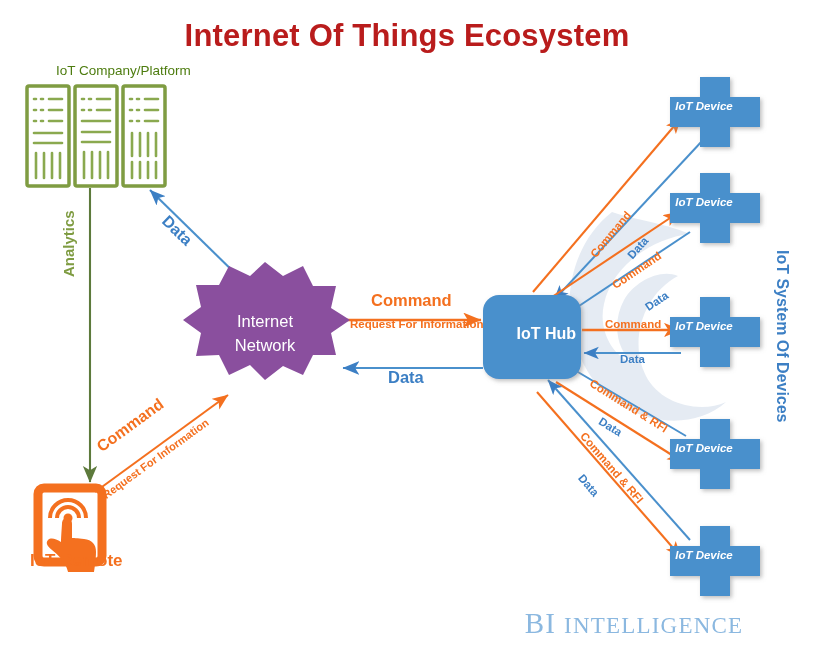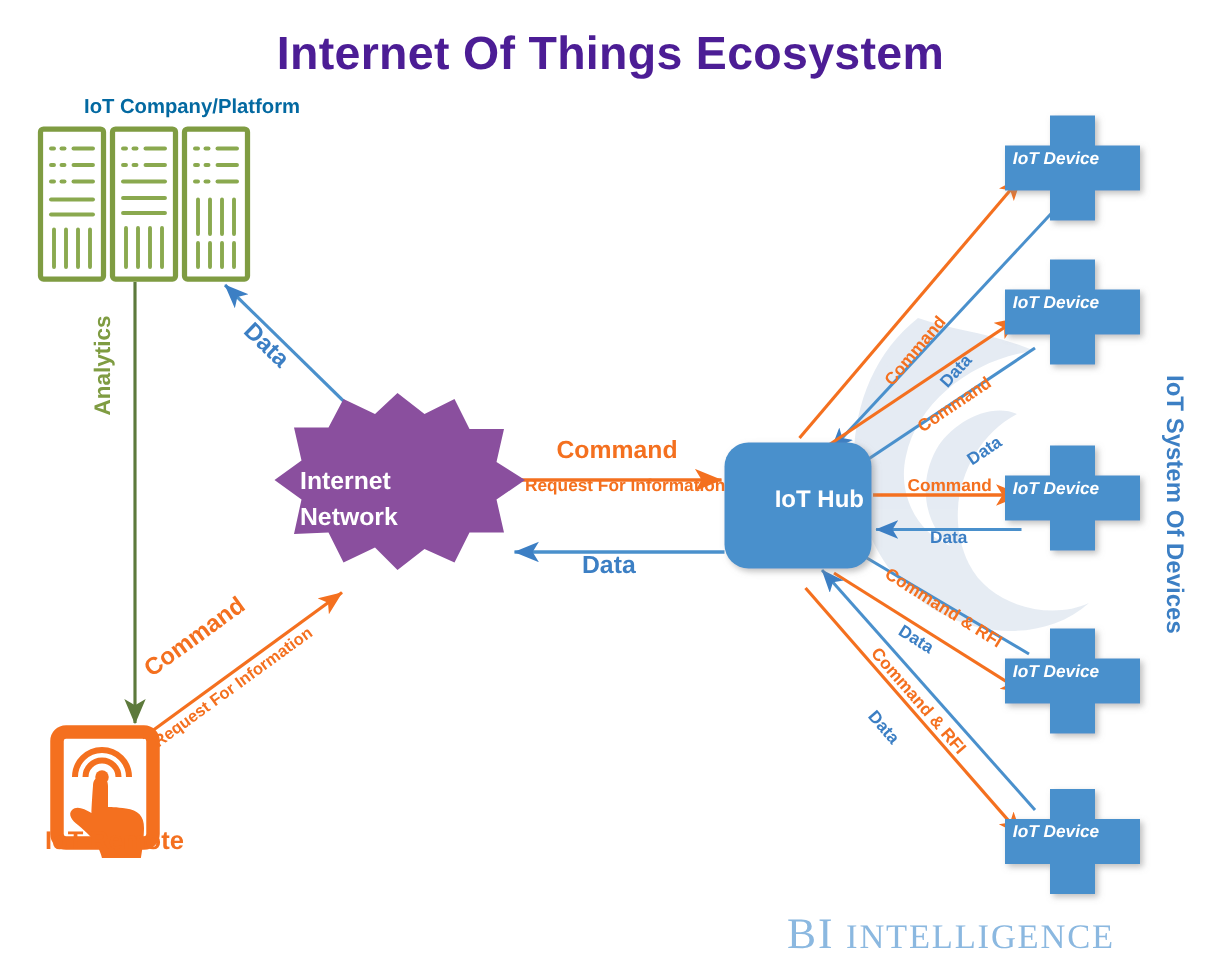--- a/index.html
+++ b/index.html
@@ -2,29 +2,29 @@
 <html><head>
 <meta charset="utf-8">
 <style>
   html,body{margin:0;padding:0;background:#ffffff;}
   body{width:814px;height:649px;position:relative;overflow:hidden;
        font-family:"Liberation Sans",sans-serif;}
   #stage{position:absolute;left:0;top:0;width:814px;height:649px;}
   svg.layer{position:absolute;left:0;top:0;width:814px;height:649px;overflow:visible;}
   .lbl{position:absolute;white-space:nowrap;line-height:1.05;}
   #title{position:absolute;left:0;top:18px;width:814px;text-align:center;
-         font-size:31px;font-weight:bold;color:#4c1d95;letter-spacing:0.2px;}
-  .platform-title{left:28px;top:64px;font-size:13.5px;font-weight:bold;color:#0369a1;padding-left:28px;}
+         font-size:31px;font-weight:bold;color:#b91c1c;letter-spacing:0.2px;}
+  .platform-title{left:28px;top:64px;font-size:13.5px;font-weight:normal;color:#4d7c0f;padding-left:28px;}
   .remote-title{left:30px;top:552px;font-size:17px;font-weight:bold;color:#f4701f;}
   .analytics{left:61px;top:277px;font-size:15px;font-weight:bold;color:#7f9c42;
              transform:rotate(-90deg);transform-origin:left top;}
   .sysdev{left:790px;top:250px;font-size:16px;font-weight:bold;color:#3c7fc4;
           transform:rotate(90deg);transform-origin:left top;}
-  .netlabel{position:absolute;left:200px;top:310px;width:130px;text-align:left;
-            font-size:16.5px;font-weight:bold;color:#ffffff;line-height:1.45;}
+  .netlabel{position:absolute;left:200px;top:310px;width:130px;text-align:center;
+            font-size:16.5px;font-weight:normal;color:#ffffff;line-height:1.45;}
   .hublabel{position:absolute;left:488px;top:325px;width:88px;text-align:right;
             font-size:16px;font-weight:bold;color:#ffffff;}
   .devlabel{position:absolute;width:86px;text-align:center;font-size:11.5px;
             font-weight:bold;color:#ffffff;font-style:italic;}
   .cmd{color:#f4701f;font-weight:bold;}
   .rfi{color:#f4701f;font-weight:bold;}
   .dat{color:#3c7fc4;font-weight:bold;}
   #brand{position:absolute;left:484px;top:607px;width:300px;text-align:center;
          font-family:"Liberation Serif",serif;color:#8bb8e0;font-size:27px;
          letter-spacing:1.2px;}

